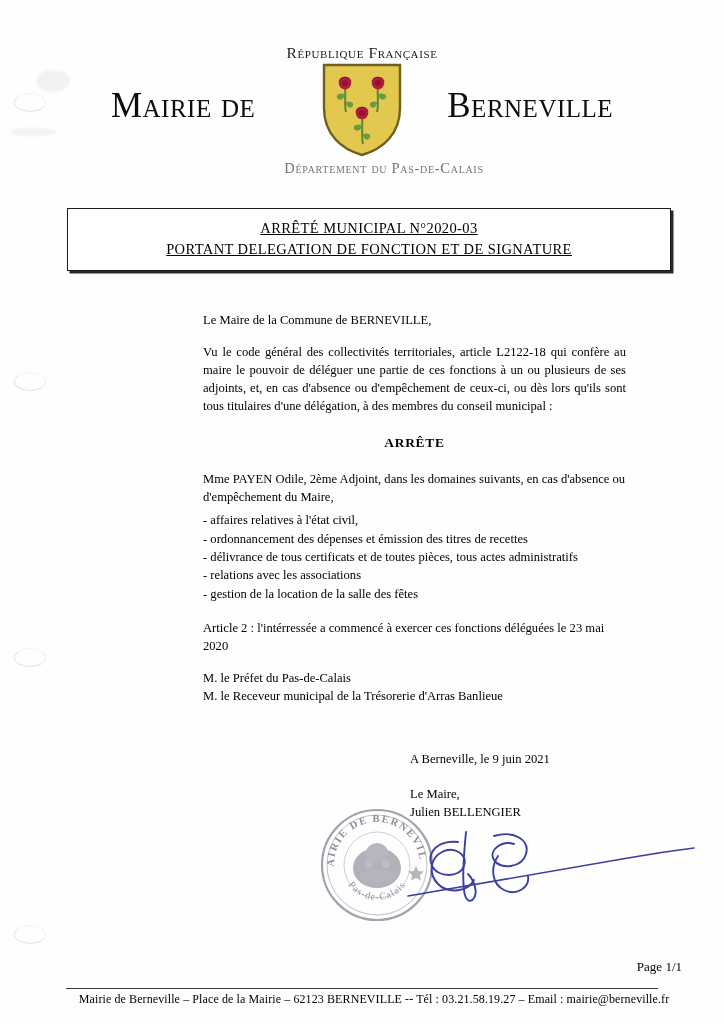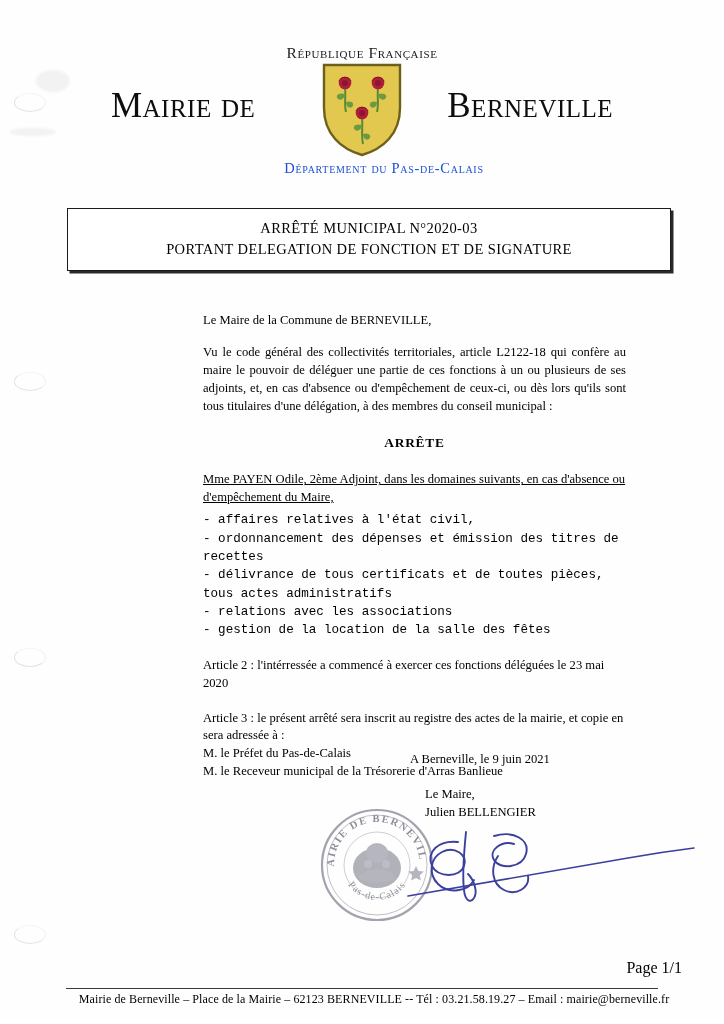--- a/index.html
+++ b/index.html
@@ -78,35 +78,36 @@
     top: -6px;
     transform: translateX(-50%);
     width: 82px;
     height: 96px;
   }
   .departement {
     font-size: 14.5px;
     font-variant: small-caps;
     letter-spacing: 0.7px;
     margin-top: 16px;
-    color: #1d4ed8;
+    color: #737373;
     padding-left: 44px;
   }
 
   
   .title-box {
     position: absolute;
     left: 67px;
     top: 208px;
     width: 590px;
     border: 1.3px solid #1b1b1b;
     box-shadow: 2.5px 2.5px 0 #2a2a2a;
     padding: 9px 6px 10px 6px;
     text-align: center;
     background: #ffffff;
+    text-decoration: underline;
   }
   .title-line-1 {
     font-size: 14.5px;
     letter-spacing: 0.4px;
     line-height: 1.45;
   }
   .title-line-2 {
     font-size: 14.5px;
     letter-spacing: 0.4px;
     line-height: 1.45;
@@ -129,37 +130,36 @@
   .para.nojust { text-align: left; }
   .arrete-head {
     text-align: center;
     font-weight: bold;
     font-size: 13.4px;
     letter-spacing: 0.8px;
     margin: 18px 0 19px 0;
   }
   .u { text-decoration: underline; }
   .bullets { margin: 0 0 14px 0; }
-  .bullets div { line-height: 1.46; font-family: Liberation Mono, monospace; }
+  .bullets div { line-height: 1.46; }
 
   
   .closing {
     position: absolute;
     left: 410px;
     top: 750px;
     font-size: 12.6px;
     line-height: 1.45;
   }
   .sig-block {
     position: absolute;
     left: 410px;
     top: 785px;
     font-size: 12.6px;
     line-height: 1.45;
-    margin-left: 15px;
   }
 
   
   .stamp {
     position: absolute;
     left: 318px;
     top: 806px;
     width: 118px;
     height: 118px;
     opacity: 0.62;
@@ -170,21 +170,21 @@
     top: 822px;
     width: 300px;
     height: 100px;
   }
 
   
   .page-num {
     position: absolute;
     right: 42px;
     top: 959px;
-    font-size: 16px;
+    font-size: 13px;
   }
   .footer-rule {
     position: absolute;
     left: 66px;
     top: 988px;
     width: 592px;
     height: 0;
     border-top: 1.1px solid #3a3a3a;
   }
   .footer-text {
@@ -269,33 +269,32 @@
 
   <div class="body-col">
 
     <p class="para nojust">Le Maire de la Commune de BERNEVILLE,</p>
 
     <p class="para">Vu le code général des collectivités territoriales, article L2122-18 qui confère au maire le pouvoir de déléguer une partie de ces fonctions à un ou plusieurs de ses adjoints, et, en cas d'absence ou d'empêchement de ceux-ci, ou dès lors qu'ils sont tous titulaires d'une délégation, à des membres du conseil municipal :</p>
 
     <div class="arrete-head">ARRÊTE</div>
 
 
-    <p class="para nojust" style="margin-bottom:4px;text-decoration:underline;">Mme PAYEN Odile, 2ème Adjoint, dans les domaines suivants, en cas d'absence ou d'empêchement du Maire,</p>
+    <p class="para nojust" style="margin-bottom:4px;">Mme PAYEN Odile, 2ème Adjoint, dans les domaines suivants, en cas d'absence ou d'empêchement du Maire,</p>
 
     <div class="bullets">
       <div>- affaires relatives à l'état civil,</div>
       <div>- ordonnancement des dépenses et émission des titres de recettes</div>
       <div>- délivrance de tous certificats et de toutes pièces, tous actes administratifs</div>
       <div>- relations avec les associations</div>
       <div>- gestion de la location de la salle des fêtes</div>
     </div>
 
     <p class="para nojust" style="margin-top:17px;">Article 2 : l'intérressée a commencé à exercer ces fonctions déléguées le 23 mai 2020</p>
 
-    <p class="para nojust" style="margin-bottom:0; margin-top:17px;">Article 3 : le présent arrêté sera inscrit au registre des actes de la mairie, et copie en sera adressée à :</p>
 
     <div>
       <div>M. le Préfet du Pas-de-Calais</div>
       <div>M. le Receveur municipal de la Trésorerie d'Arras Banlieue</div>
     </div>
   </div>
 
   <div class="closing">A Berneville, le 9 juin 2021</div>
 
   <div class="sig-block">

